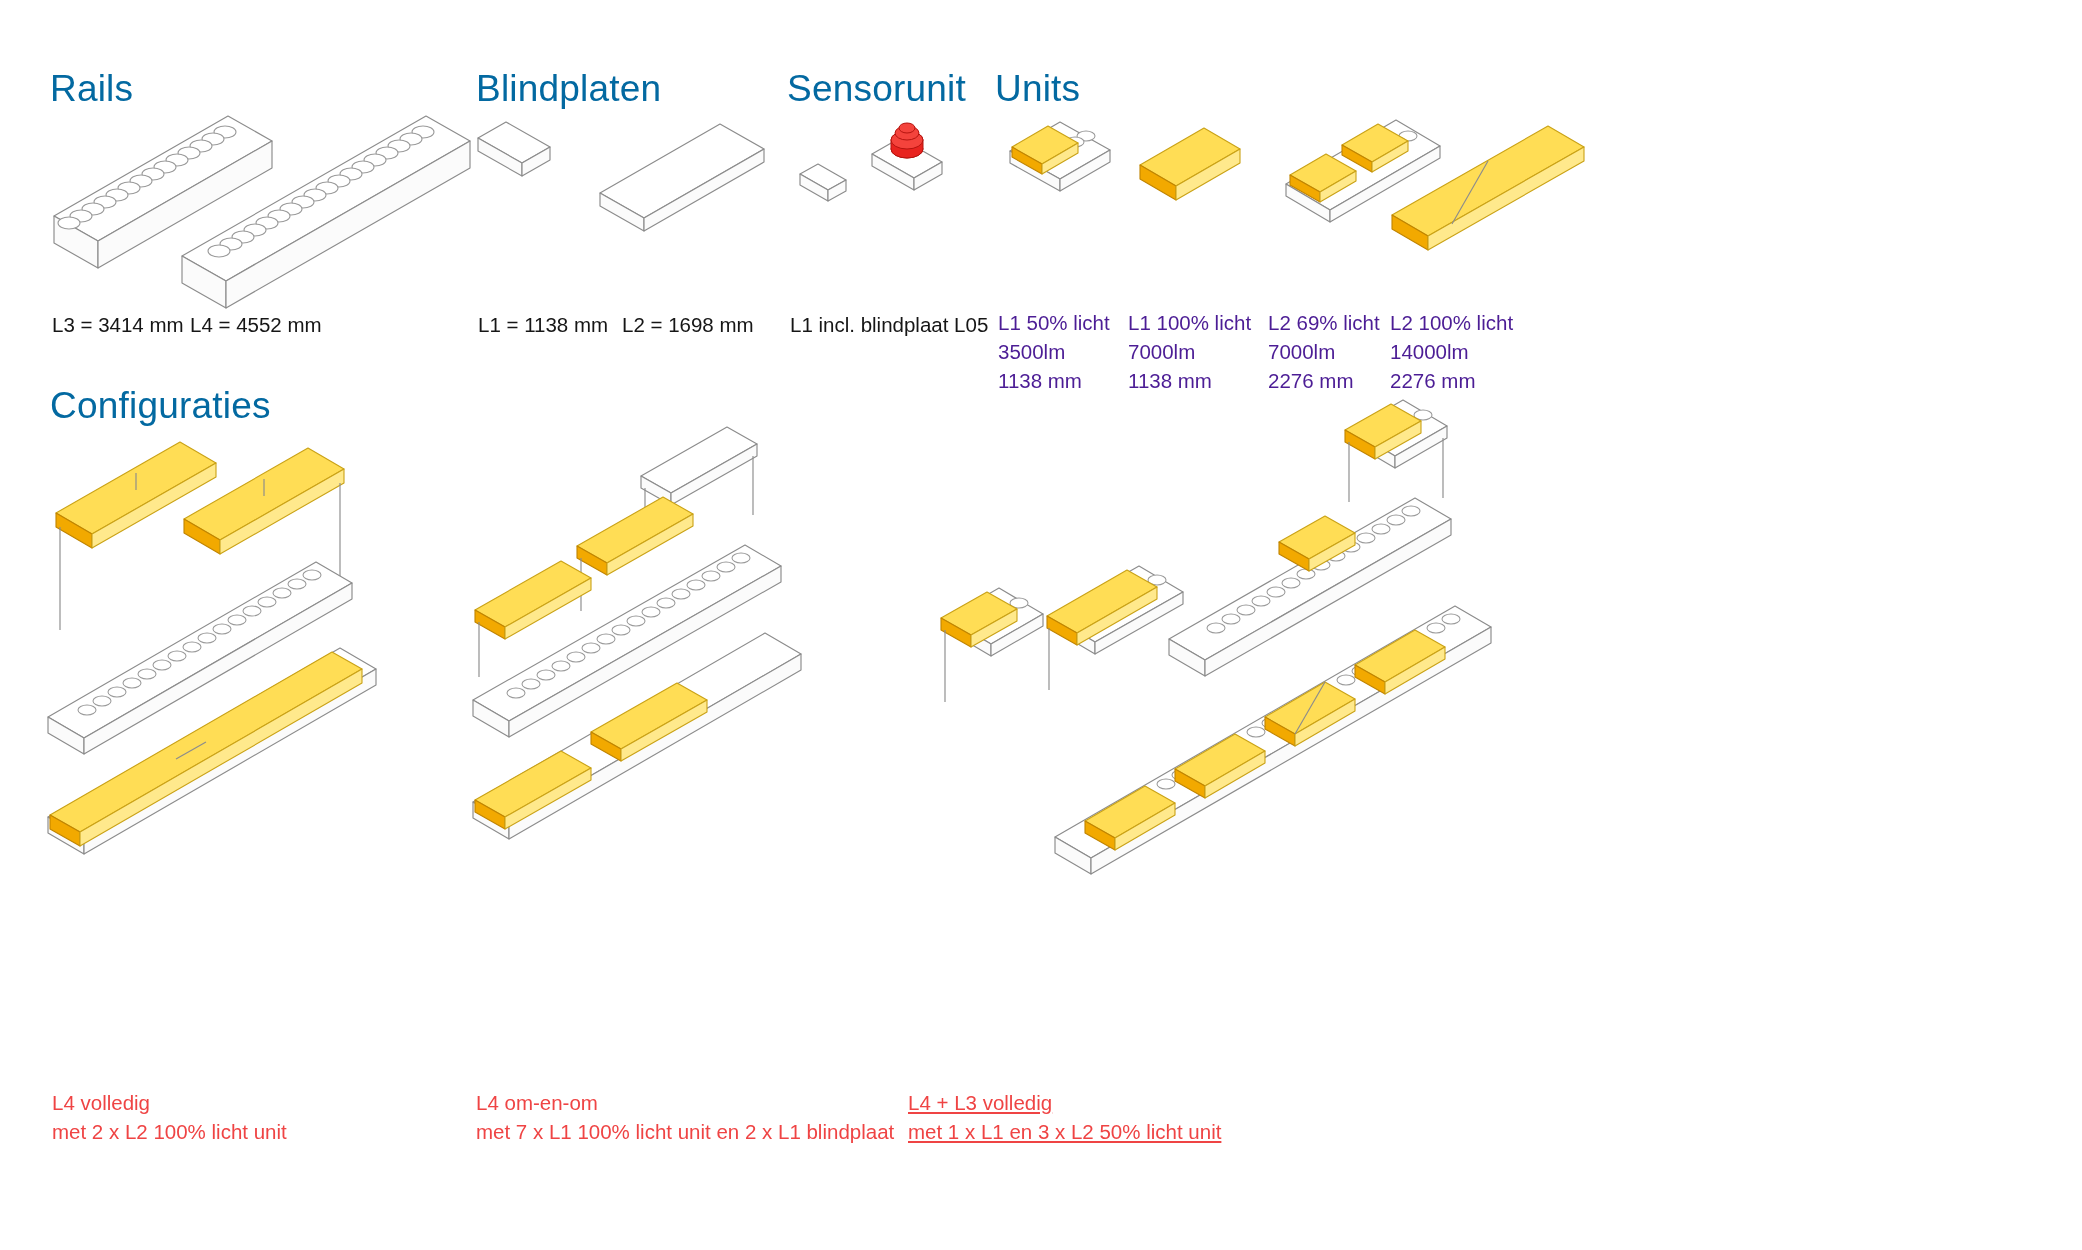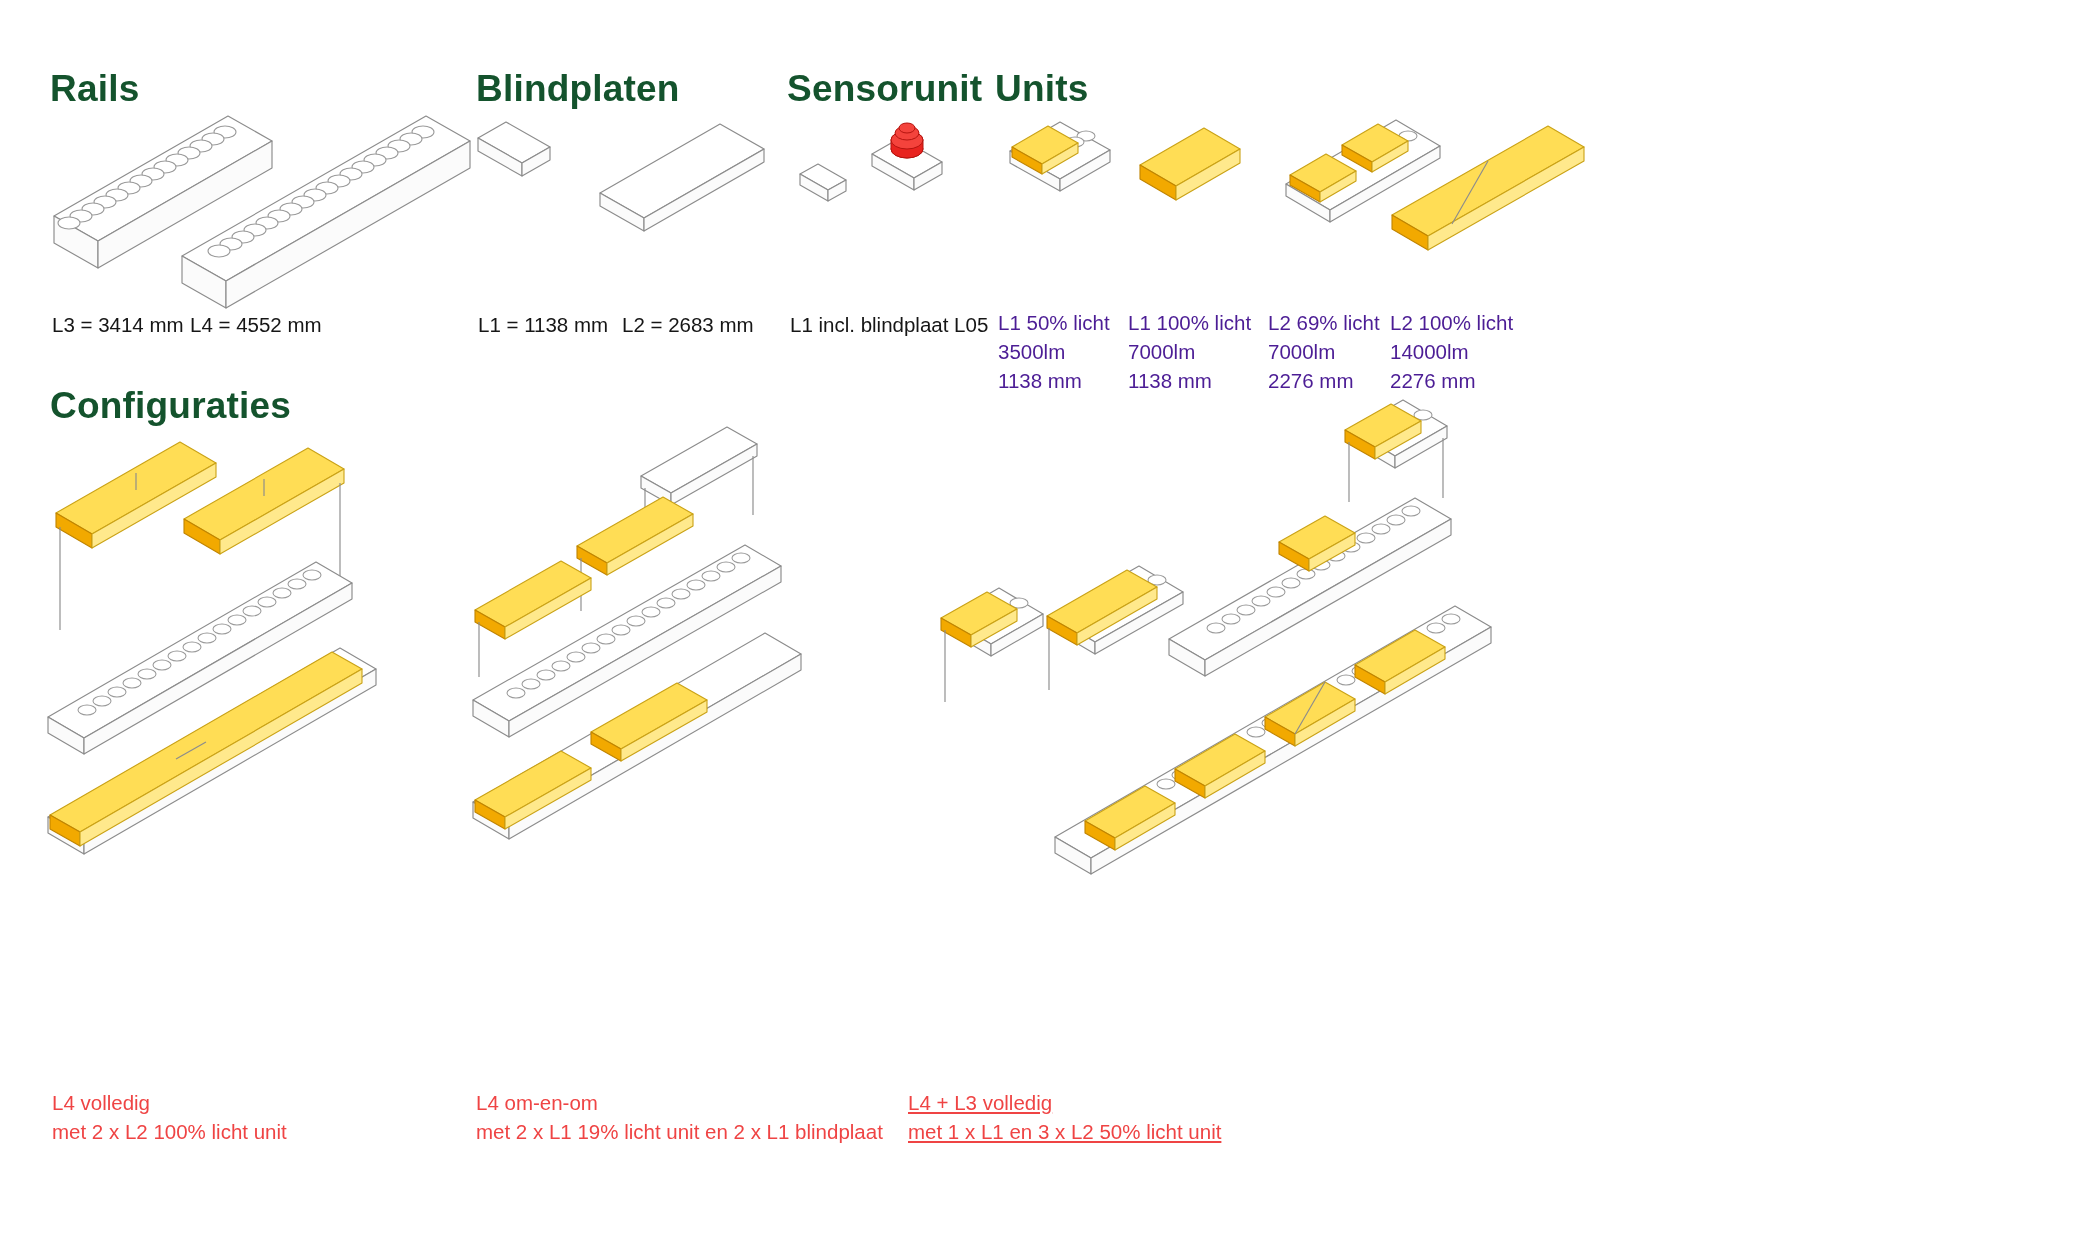--- a/index.html
+++ b/index.html
@@ -9,23 +9,23 @@
     font-family:"Liberation Sans", sans-serif;
     color:#1a1a1a;
     overflow:hidden;
     position:relative;
   }
   .canvas{position:absolute;inset:0;}
   .abs{position:absolute;}
 
   .section-title{
     font-size:37px;
-    font-weight:700;
+    font-weight:400;
     letter-spacing:.2px;
-    color:#14532d;
+    color:#0369a1;
     white-space:nowrap;
   }
   .caption{
     font-size:20.5px;
     font-weight:400;
     color:#161616;
     white-space:nowrap;
     line-height:29px;
   }
   .spec{
@@ -138,21 +138,21 @@
 
   <div class="abs" style="left:600px;top:120px;">
     <svg width="170" height="110" viewBox="0 0 170 110" aria-hidden="true">
       <path class="face-w" d="M 120 4 L 164 29 L 44 98 L 0 73 Z"></path>
       <path class="face-w2" d="M 0 73 L 44 98 L 44 111 L 0 86 Z"></path>
       <path class="face-w2" d="M 44 98 L 164 29 L 164 42 L 44 111 Z"></path>
     </svg>
   </div>
 
   <div class="abs caption" style="left:478px;top:310px;">L1 = 1138 mm</div>
-  <div class="abs caption" style="left:622px;top:310px;">L2 = 2683 mm</div>
+  <div class="abs caption" style="left:622px;top:310px;">L2 = 1698 mm</div>
 
   <div class="abs" style="left:790px;top:118px;">
     <svg width="200" height="110" viewBox="0 0 200 110" aria-hidden="true">
 
       <g>
         <path class="face-w" d="M 28 46 L 56 62 L 38 72 L 10 56 Z"></path>
         <path class="face-w2" d="M 10 56 L 38 72 L 38 83 L 10 67 Z"></path>
         <path class="face-w2" d="M 38 72 L 56 62 L 56 73 L 38 83 Z"></path>
       </g>
 
@@ -382,21 +382,21 @@
           <path class="y-top" d="M 96 336 L 126 353 L 40 402 L 10 385 Z"></path>
           <path class="y-side" d="M 10 385 L 40 402 L 40 414 L 10 397 Z"></path>
           <path class="y-end" d="M 40 402 L 126 353 L 126 365 L 40 414 Z"></path>
         </g>
       </g>
     </svg>
   </div>
 
   <div class="abs cfg-caption" style="left:476px;top:1088px;">
     <div>L4 om-en-om</div>
-    <div>met 2 x L1 19% licht unit en 2 x L1 blindplaat</div>
+    <div>met 7 x L1 100% licht unit en 2 x L1 blindplaat</div>
   </div>
 
   <div class="abs" style="left:895px;top:390px;">
     <svg width="690" height="430" viewBox="0 0 690 430" aria-hidden="true">
 
       <g>
         <path class="face-w" d="M 508 10 L 552 36 L 500 66 L 456 40 Z"></path>
         <path class="face-w2" d="M 456 40 L 500 66 L 500 78 L 456 52 Z"></path>
         <path class="face-w2" d="M 500 66 L 552 36 L 552 48 L 500 78 Z"></path>
         <ellipse class="stud" cx="528" cy="25" rx="9" ry="5"></ellipse>

